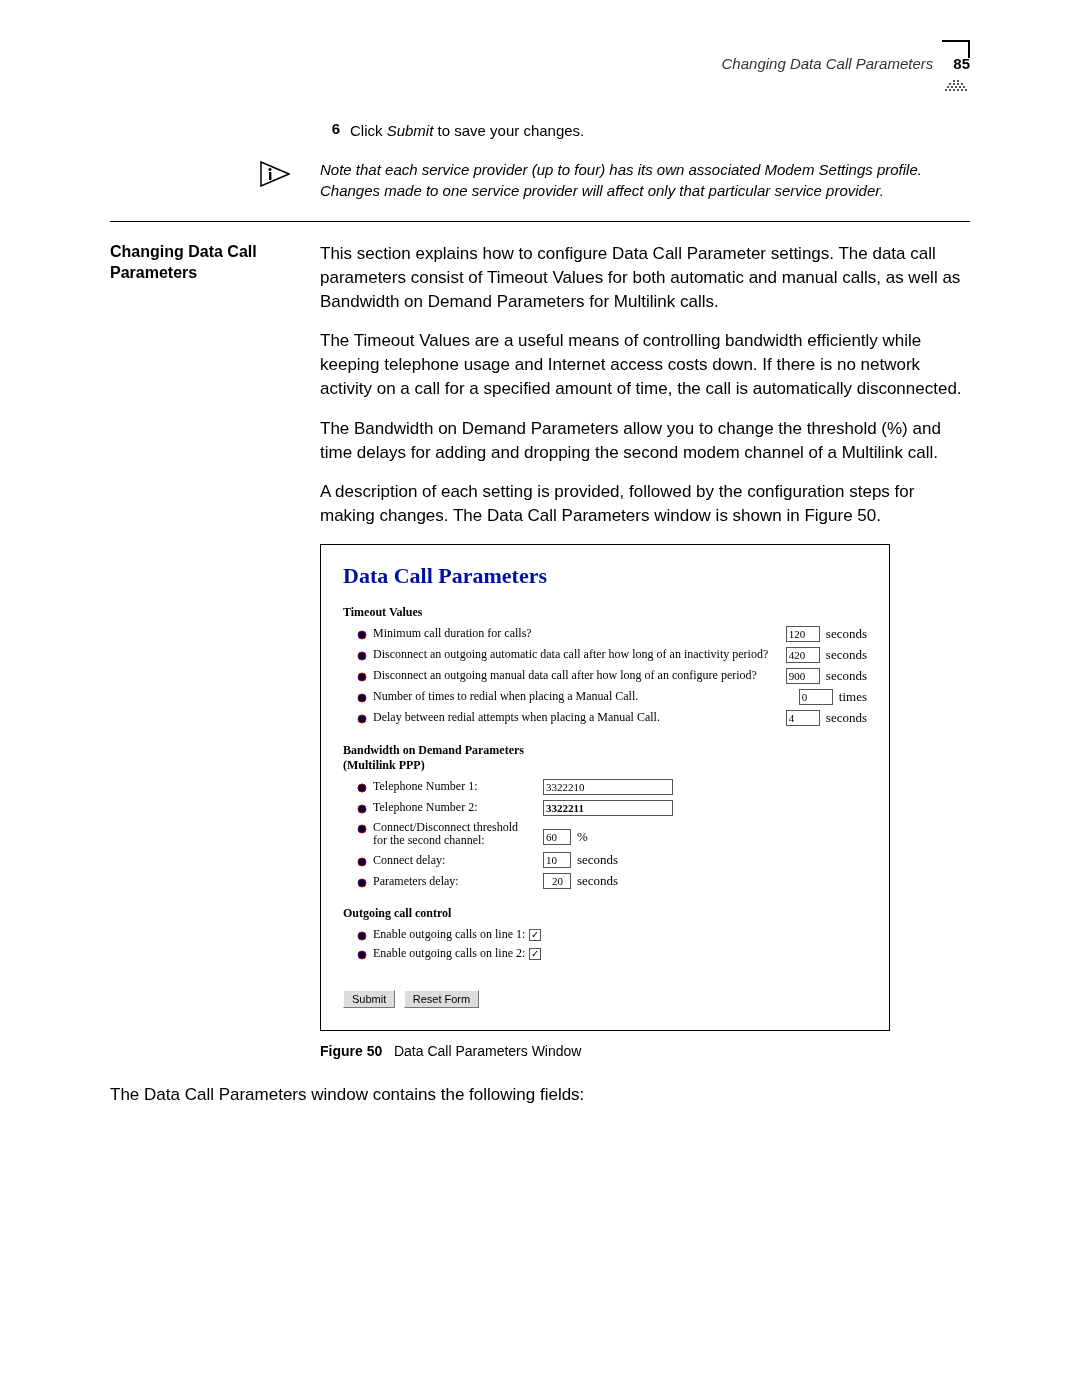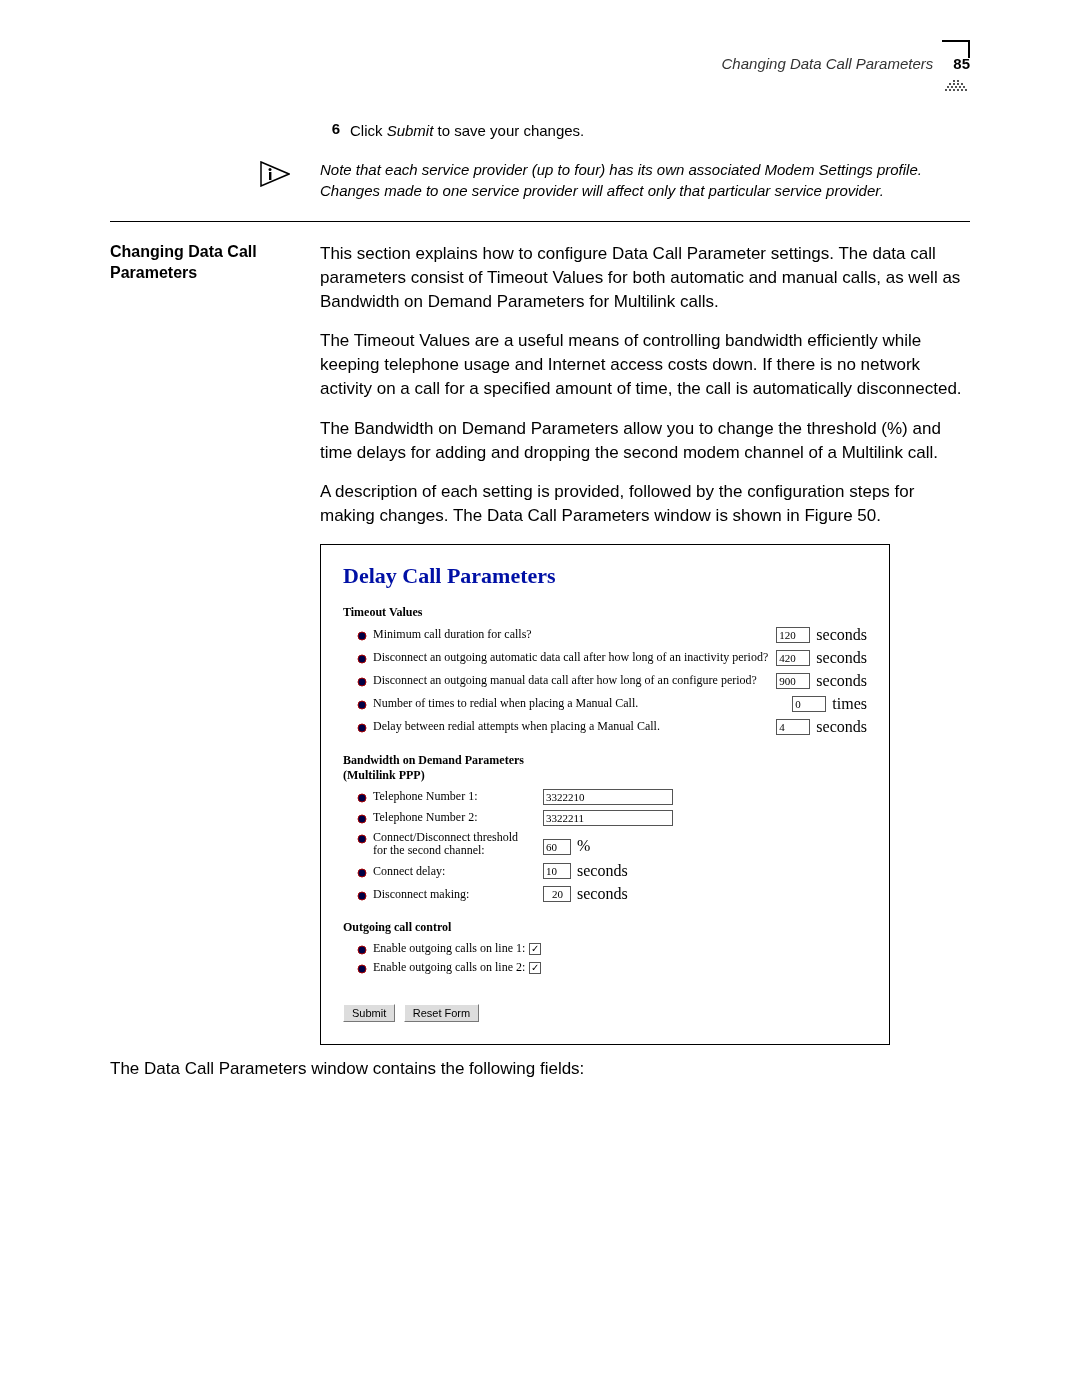--- a/index.html
+++ b/index.html
@@ -145,21 +145,21 @@
   .form-row .label { flex: 0 0 auto; }
   .form-row .spacer { flex: 1; }
   .form-row input[type="text"] {
     font-family: "Times New Roman", serif;
     font-size: 11px;
     height: 16px;
     padding: 0 2px;
     border: 1px solid #555;
     background: #fff;
   }
-  .form-row .unit { margin-left: 6px; font-size: 16px; text-align: right; }
+  .form-row .unit { margin-left: 6px; font-size: 13px; text-align: right; }
   .two-line-label { line-height: 1.1; }
   .cb-row {
     display:flex;
     align-items:center;
     font-family:"Times New Roman", serif;
     font-size:12px;
     padding-left:14px;
     margin-bottom:4px;
   }
   .cb-row .bullet { width:10px; height:10px; margin-right:6px; }
@@ -247,21 +247,21 @@
       <div class="left-col">
         <div class="sidebar-heading">Changing Data Call Parameters</div>
       </div>
       <div class="right-col">
         <p class="para">This section explains how to configure Data Call Parameter settings. The data call parameters consist of Timeout Values for both automatic and manual calls, as well as Bandwidth on Demand Parameters for Multilink calls.</p>
         <p class="para">The Timeout Values are a useful means of controlling bandwidth efficiently while keeping telephone usage and Internet access costs down. If there is no network activity on a call for a specified amount of time, the call is automatically disconnected.</p>
         <p class="para">The Bandwidth on Demand Parameters allow you to change the threshold (%) and time delays for adding and dropping the second modem channel of a Multilink call.</p>
         <p class="para">A description of each setting is provided, followed by the configuration steps for making changes. The Data Call Parameters window is shown in Figure 50.</p>
 
         <div class="figure-wrap">
-          <div class="win-title">Delay Call Parameters</div>
+          <div class="win-title">Data Call Parameters</div>
 
           <div class="sect-label">Timeout Values</div>
 
           <div class="form-row">
             <span class="bullet"><svg width="10" height="10">
                   <circle cx="5" cy="5" r="4" fill="#004" stroke="#a00" stroke-width="1"></circle>
                 </svg></span>
             <span class="label">Minimum call duration for calls?</span>
             <span class="spacer"></span>
             <input type="text" style="width: 34px;" value="120">
@@ -313,21 +313,21 @@
                   <circle cx="5" cy="5" r="4" fill="#004" stroke="#a00" stroke-width="1"></circle>
                 </svg></span>
             <span class="label" style="width:170px">Telephone Number 1:</span>
             <input type="text" style="width: 130px;" value="3322210">
           </div>
           <div class="form-row">
             <span class="bullet"><svg width="10" height="10">
                   <circle cx="5" cy="5" r="4" fill="#004" stroke="#a00" stroke-width="1"></circle>
                 </svg></span>
             <span class="label" style="width:170px">Telephone Number 2:</span>
-            <input type="text" style="width: 130px;" value="3322211">
+            <input type="text" style="width: 130px; font-weight: bold;" value="3322211">
           </div>
           <div class="form-row" style="align-items:flex-start">
             <span class="bullet" style="margin-top:2px"><svg width="10" height="10">
                   <circle cx="5" cy="5" r="4" fill="#004" stroke="#a00" stroke-width="1"></circle>
                 </svg></span>
             <span class="label two-line-label" style="width:170px">
               <span>Connect/Disconnect threshold</span><br><span>for the second channel:</span>
             </span>
             <span style="display:flex;align-items:flex-end;height:24px">
               <input type="text" style="width: 28px;" value="60">
@@ -339,21 +339,21 @@
                   <circle cx="5" cy="5" r="4" fill="#004" stroke="#a00" stroke-width="1"></circle>
                 </svg></span>
             <span class="label" style="width:170px">Connect delay:</span>
             <input type="text" style="width: 28px;" value="10">
             <span class="unit">seconds</span>
           </div>
           <div class="form-row">
             <span class="bullet"><svg width="10" height="10">
                   <circle cx="5" cy="5" r="4" fill="#004" stroke="#a00" stroke-width="1"></circle>
                 </svg></span>
-            <span class="label" style="width:170px">Disconnect making:</span>
+            <span class="label" style="width:170px">Parameters delay:</span>
             <input type="text" style="width: 28px; padding-left: 8px;" value="20">
             <span class="unit">seconds</span>
           </div>
 
           <div style="height:12px"></div>
           <div class="sect-label">Outgoing call control</div>
           <div class="cb-row">
             <span class="bullet"><svg width="10" height="10">
                   <circle cx="5" cy="5" r="4" fill="#004" stroke="#a00" stroke-width="1"></circle>
                 </svg></span>
@@ -367,20 +367,23 @@
             <span>Enable outgoing calls on line 2:</span>
             <span class="cb">✓</span>
           </div>
 
           <div class="btn-row">
             <button class="winbtn">Submit</button>
             <button class="winbtn">Reset Form</button>
           </div>
         </div>
 
+        <div class="figure-caption">
+          <b>Figure 50</b>&nbsp;&nbsp;&nbsp;<span>Data Call Parameters Window</span>
+        </div>
       </div>
     </div>
 
     <div class="two-col">
       <div class="right-col">
         <p class="para">The Data Call Parameters window contains the following fields:</p>
       </div>
     </div>
 
   </div>

